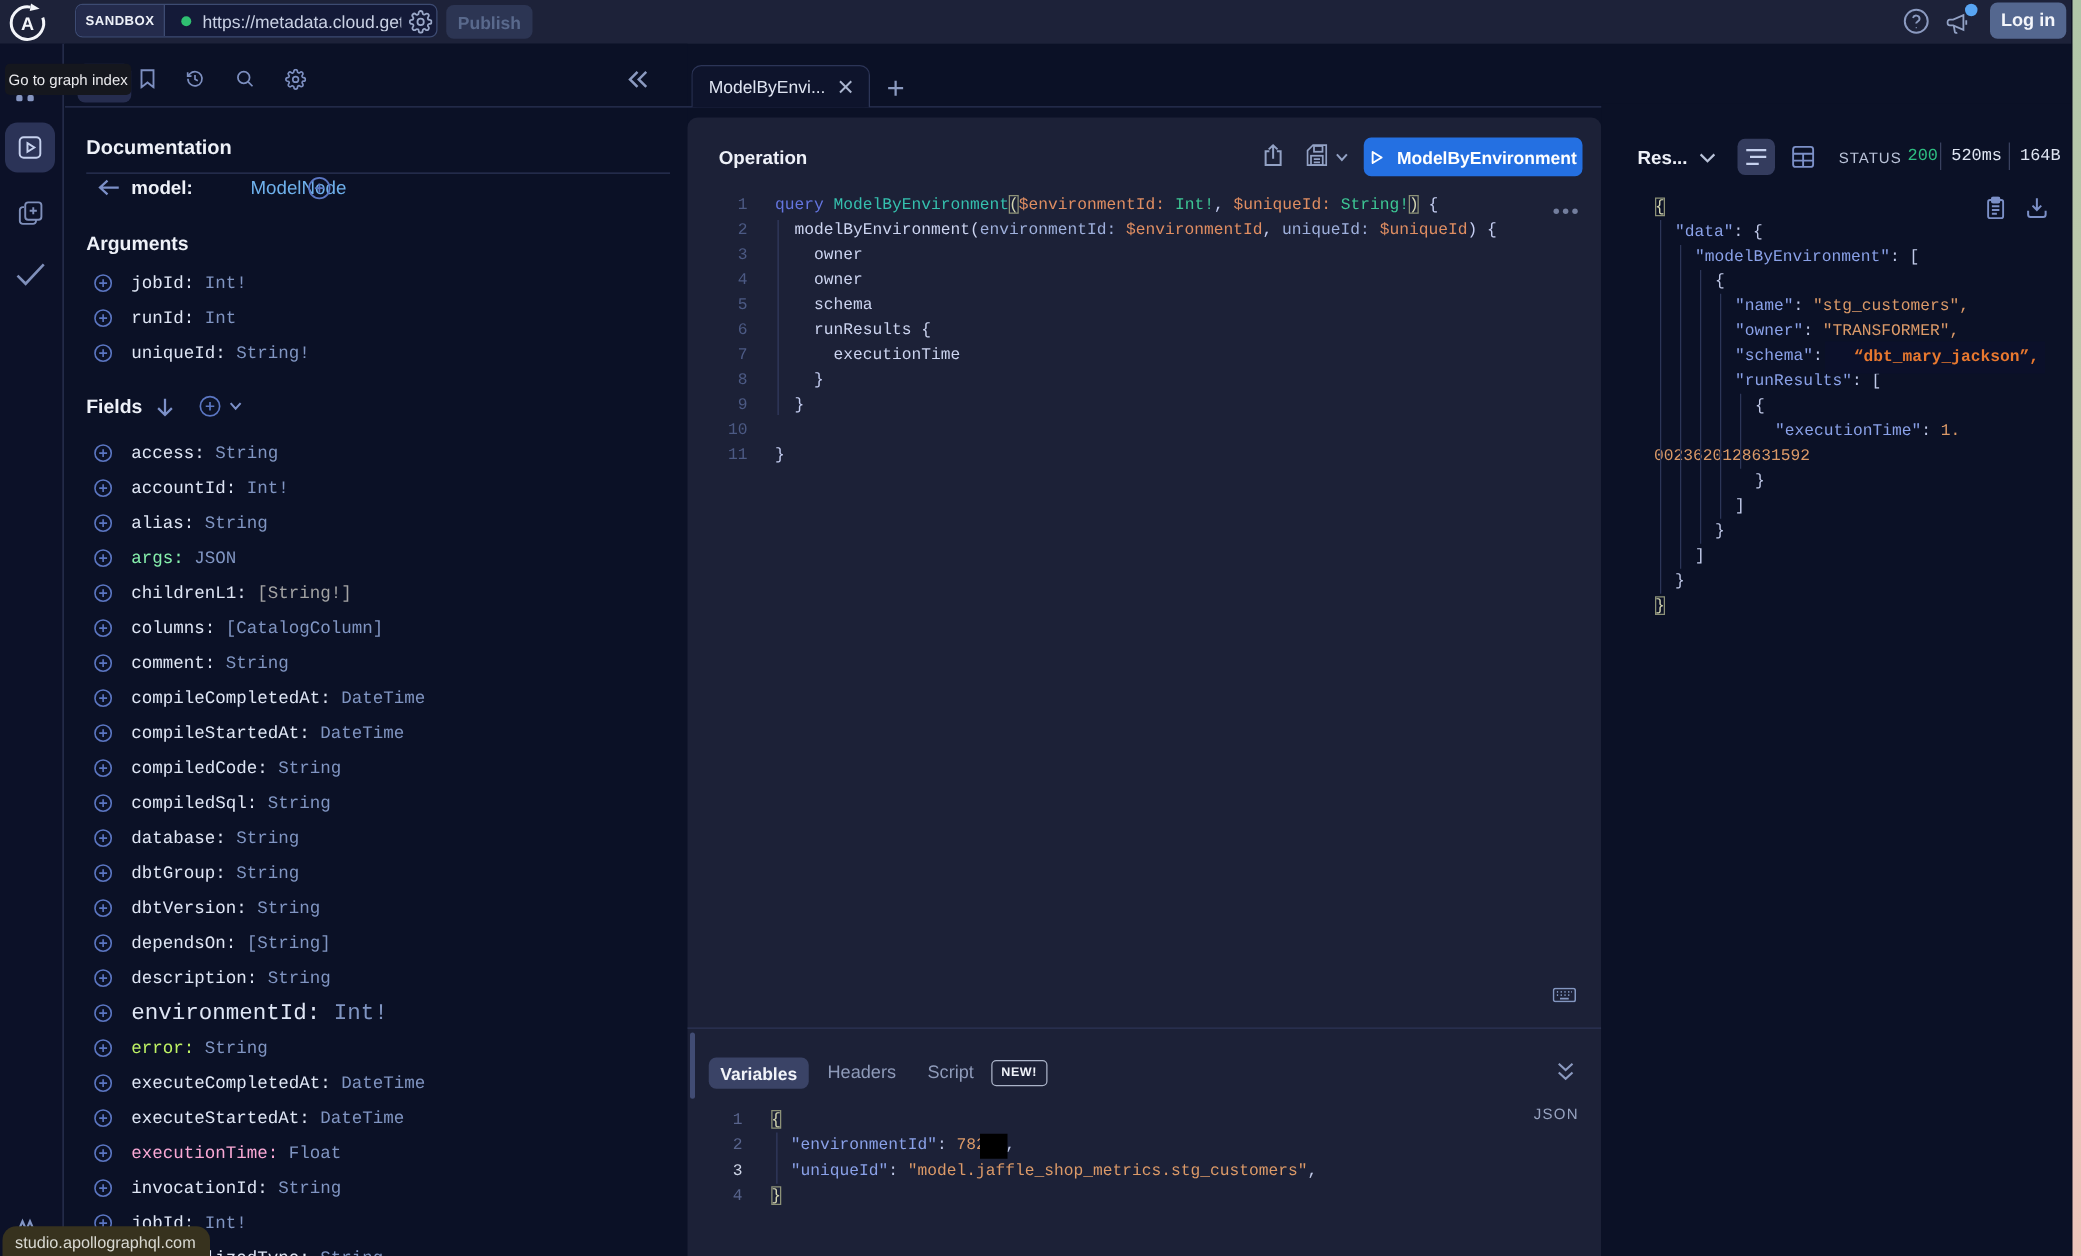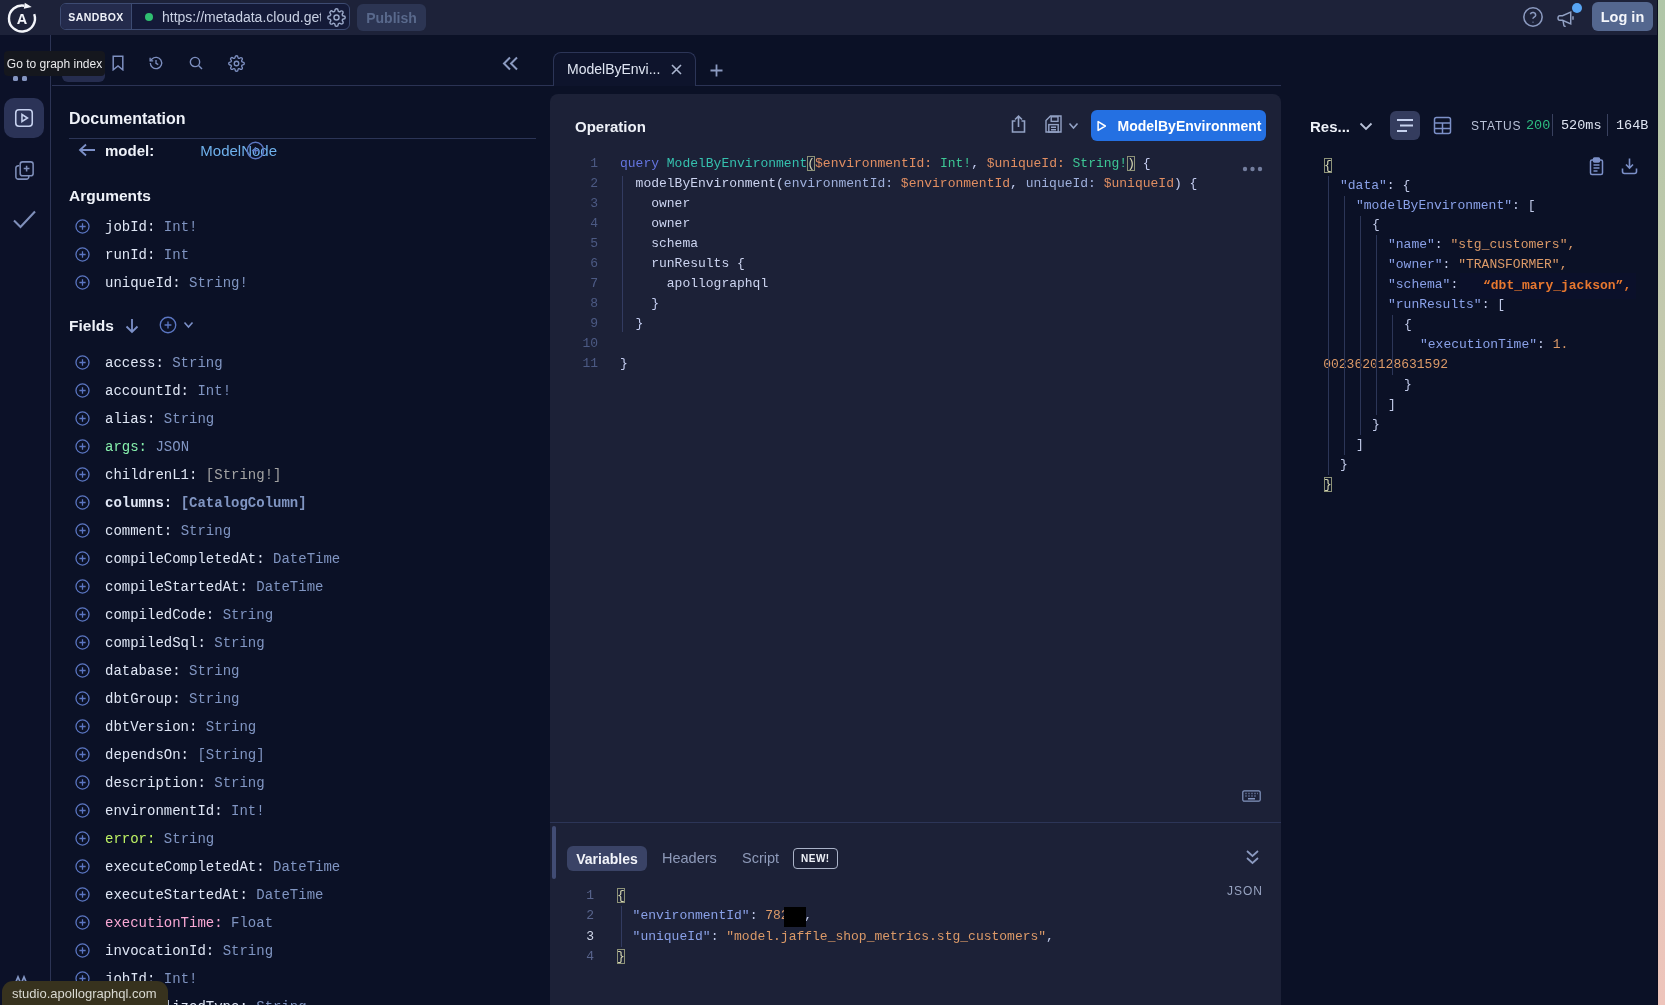--- a/index.html
+++ b/index.html
@@ -164,21 +164,21 @@
 <div class="abs" style="left:105px;top:437px;font-family:'Liberation Mono',monospace;font-size:14px;line-height:20px;white-space:pre;"><span style="color:#86efac">args:</span> <span style="color:#8095c2">JSON</span></div>
 <svg class="abs" style="left:75px;top:467px;" width="15" height="15" viewBox="0 0 20 20" fill="none" stroke="#5b76c2" stroke-width="1.7">
     <circle cx="10" cy="10" r="8.7"></circle>
     <path d="M10 5.8 v 8.4 M 5.8 10 h 8.4"></path>
   </svg>
 <div class="abs" style="left:105px;top:465px;font-family:'Liberation Mono',monospace;font-size:14px;line-height:20px;white-space:pre;"><span style="color:#dfe6f5">childrenL1:</span> <span style="color:#a3a3a3">[String!]</span></div>
 <svg class="abs" style="left:75px;top:495px;" width="15" height="15" viewBox="0 0 20 20" fill="none" stroke="#5b76c2" stroke-width="1.7">
     <circle cx="10" cy="10" r="8.7"></circle>
     <path d="M10 5.8 v 8.4 M 5.8 10 h 8.4"></path>
   </svg>
-<div class="abs" style="left:105px;top:493px;font-family:'Liberation Mono',monospace;font-size:14px;line-height:20px;white-space:pre;font-weight:bold;"><span style="color:#dfe6f5">columns:</span> <span style="color:#8095c2">[CatalogColumn]</span></div>
+<div class="abs" style="left:105px;top:493px;font-family:'Liberation Mono',monospace;font-size:14px;line-height:20px;white-space:pre;"><span style="color:#dfe6f5">columns:</span> <span style="color:#8095c2">[CatalogColumn]</span></div>
 <svg class="abs" style="left:75px;top:523px;" width="15" height="15" viewBox="0 0 20 20" fill="none" stroke="#5b76c2" stroke-width="1.7">
     <circle cx="10" cy="10" r="8.7"></circle>
     <path d="M10 5.8 v 8.4 M 5.8 10 h 8.4"></path>
   </svg>
 <div class="abs" style="left:105px;top:521px;font-family:'Liberation Mono',monospace;font-size:14px;line-height:20px;white-space:pre;"><span style="color:#dfe6f5">comment:</span> <span style="color:#8095c2">String</span></div>
 <svg class="abs" style="left:75px;top:551px;" width="15" height="15" viewBox="0 0 20 20" fill="none" stroke="#5b76c2" stroke-width="1.7">
     <circle cx="10" cy="10" r="8.7"></circle>
     <path d="M10 5.8 v 8.4 M 5.8 10 h 8.4"></path>
   </svg>
 <div class="abs" style="left:105px;top:549px;font-family:'Liberation Mono',monospace;font-size:14px;line-height:20px;white-space:pre;"><span style="color:#dfe6f5">compileCompletedAt:</span> <span style="color:#8095c2">DateTime</span></div>
@@ -219,21 +219,21 @@
 <div class="abs" style="left:105px;top:745px;font-family:'Liberation Mono',monospace;font-size:14px;line-height:20px;white-space:pre;"><span style="color:#dfe6f5">dependsOn:</span> <span style="color:#8095c2">[String]</span></div>
 <svg class="abs" style="left:75px;top:775px;" width="15" height="15" viewBox="0 0 20 20" fill="none" stroke="#5b76c2" stroke-width="1.7">
     <circle cx="10" cy="10" r="8.7"></circle>
     <path d="M10 5.8 v 8.4 M 5.8 10 h 8.4"></path>
   </svg>
 <div class="abs" style="left:105px;top:773px;font-family:'Liberation Mono',monospace;font-size:14px;line-height:20px;white-space:pre;"><span style="color:#dfe6f5">description:</span> <span style="color:#8095c2">String</span></div>
 <svg class="abs" style="left:75px;top:803px;" width="15" height="15" viewBox="0 0 20 20" fill="none" stroke="#5b76c2" stroke-width="1.7">
     <circle cx="10" cy="10" r="8.7"></circle>
     <path d="M10 5.8 v 8.4 M 5.8 10 h 8.4"></path>
   </svg>
-<div class="abs" style="left:105px;top:801px;font-family:'Liberation Mono',monospace;font-size:14px;line-height:20px;white-space:pre;"><span style="color:#dfe6f5">environmentId:</span> <span style="color:#8095c2">Int!</span></div>
+<div class="abs" style="left:105px;top:801px;font-family:'Liberation Mono',monospace;font-size:18px;line-height:20px;white-space:pre;"><span style="color:#dfe6f5">environmentId:</span> <span style="color:#8095c2">Int!</span></div>
 <svg class="abs" style="left:75px;top:831px;" width="15" height="15" viewBox="0 0 20 20" fill="none" stroke="#5b76c2" stroke-width="1.7">
     <circle cx="10" cy="10" r="8.7"></circle>
     <path d="M10 5.8 v 8.4 M 5.8 10 h 8.4"></path>
   </svg>
 <div class="abs" style="left:105px;top:829px;font-family:'Liberation Mono',monospace;font-size:14px;line-height:20px;white-space:pre;"><span style="color:#bef264">error:</span> <span style="color:#8095c2">String</span></div>
 <svg class="abs" style="left:75px;top:859px;" width="15" height="15" viewBox="0 0 20 20" fill="none" stroke="#5b76c2" stroke-width="1.7">
     <circle cx="10" cy="10" r="8.7"></circle>
     <path d="M10 5.8 v 8.4 M 5.8 10 h 8.4"></path>
   </svg>
 <div class="abs" style="left:105px;top:857px;font-family:'Liberation Mono',monospace;font-size:14px;line-height:20px;white-space:pre;"><span style="color:#dfe6f5">executeCompletedAt:</span> <span style="color:#8095c2">DateTime</span></div>
@@ -306,21 +306,21 @@
 <div class="abs mono" style="left:620px;top:174px;"><span style="color:#ccd4f0">  modelByEnvironment(</span><span style="color:#9fb0dc">environmentId:</span><span style="color:#c4cdf1"> </span><span style="color:#e08e62">$environmentId</span><span style="color:#c4cdf1">, </span><span style="color:#9fb0dc">uniqueId:</span><span style="color:#c4cdf1"> </span><span style="color:#e08e62">$uniqueId</span><span style="color:#c4cdf1">) {</span></div>
 <div class="abs mono" style="left:570px;top:194px;width:28px;text-align:right;color:#4c5a84;">3</div>
 <div class="abs mono" style="left:620px;top:194px;"><span style="color:#ccd4f0">    owner</span></div>
 <div class="abs mono" style="left:570px;top:214px;width:28px;text-align:right;color:#4c5a84;">4</div>
 <div class="abs mono" style="left:620px;top:214px;"><span style="color:#ccd4f0">    owner</span></div>
 <div class="abs mono" style="left:570px;top:234px;width:28px;text-align:right;color:#4c5a84;">5</div>
 <div class="abs mono" style="left:620px;top:234px;"><span style="color:#ccd4f0">    schema</span></div>
 <div class="abs mono" style="left:570px;top:254px;width:28px;text-align:right;color:#4c5a84;">6</div>
 <div class="abs mono" style="left:620px;top:254px;"><span style="color:#ccd4f0">    runResults {</span></div>
 <div class="abs mono" style="left:570px;top:274px;width:28px;text-align:right;color:#4c5a84;">7</div>
-<div class="abs mono" style="left:620px;top:274px;"><span style="color:#ccd4f0">      apollographql</span></div>
+<div class="abs mono" style="left:620px;top:274px;"><span style="color:#ccd4f0">      executionTime</span></div>
 <div class="abs mono" style="left:570px;top:294px;width:28px;text-align:right;color:#4c5a84;">8</div>
 <div class="abs mono" style="left:620px;top:294px;"><span style="color:#c4cdf1">    }</span></div>
 <div class="abs mono" style="left:570px;top:314px;width:28px;text-align:right;color:#4c5a84;">9</div>
 <div class="abs mono" style="left:620px;top:314px;"><span style="color:#c4cdf1">  }</span></div>
 <div class="abs mono" style="left:570px;top:334px;width:28px;text-align:right;color:#4c5a84;">10</div>
 <div class="abs mono" style="left:570px;top:354px;width:28px;text-align:right;color:#4c5a84;">11</div>
 <div class="abs mono" style="left:620px;top:354px;"><span style="color:#c4cdf1">}</span></div>
 <div class="abs" style="left:622px;top:176px;width:1px;height:156px;background:#323b60;"></div>
 
 <svg class="abs" style="left:1242px;top:166px;" width="21" height="6" viewBox="0 0 21 6">

